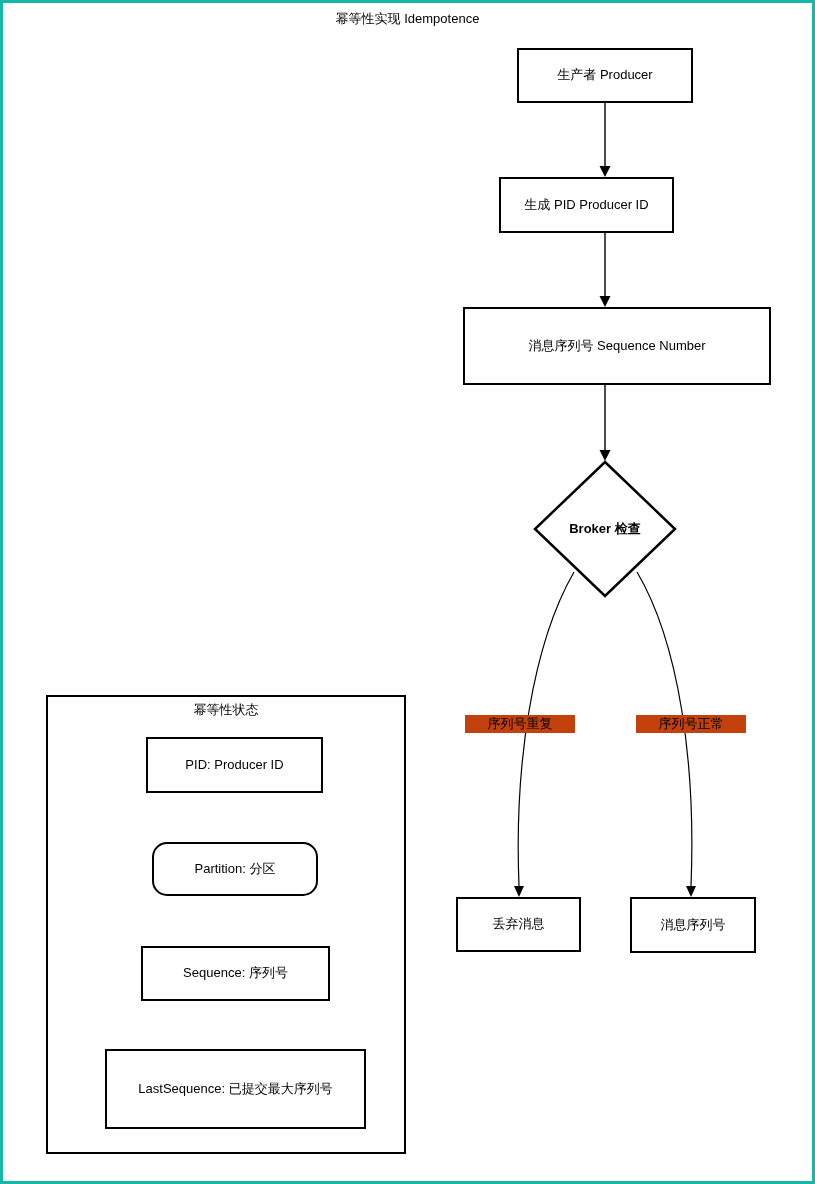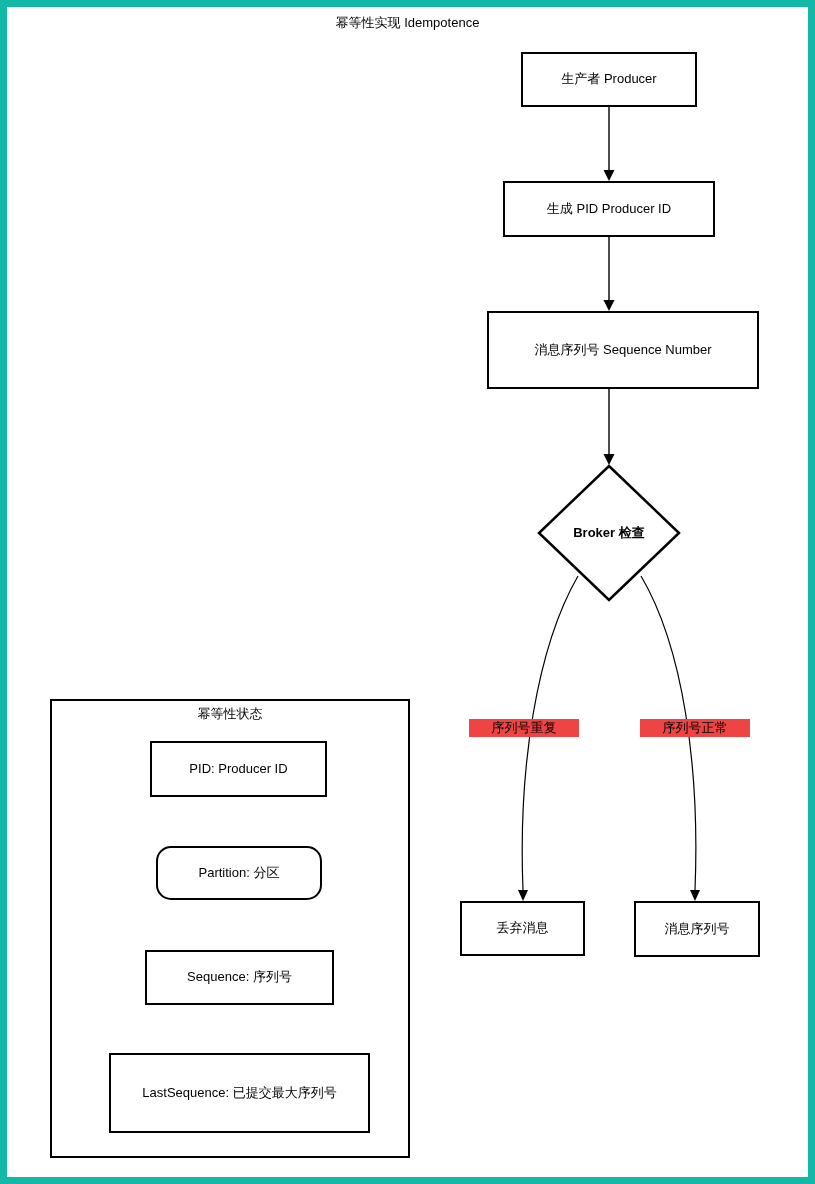--- a/index.html
+++ b/index.html
@@ -1,21 +1,21 @@
 <!DOCTYPE html>
 <html><head>
 <meta charset="utf-8">
 <style>
   html, body { margin: 0; padding: 0; background: #ffffff; }
   .page {
     position: relative;
     width: 815px;
     height: 1184px;
     box-sizing: border-box;
-    border: 7px solid #14b8a6;
+    border: 3px solid #14b8a6;
     background: #ffffff;
     font-family: "Liberation Sans", "DejaVu Sans", sans-serif;
     color: #000000;
     overflow: hidden;
   }
   .diagram-title {
     position: absolute;
     top: 7px;
     left: 0;
     width: 100%;
@@ -59,21 +59,21 @@
     align-items: center;
     justify-content: center;
     font-size: 13px;
     font-weight: bold;
   }
   .edge-label {
     position: absolute;
     width: 110px;
     text-align: center;
     font-size: 13px;
-    background: #ef4444;
+    background: #c2410c;
   }
   .edge-label-left { left: 462px; top: 712px; }
   .edge-label-right { left: 633px; top: 712px; }
   svg.wires {
     position: absolute;
     left: 0; top: 0;
     width: 815px; height: 1184px;
     pointer-events: none;
   }
 </style>
@@ -109,23 +109,23 @@
     <g>
       <path d="M 634 569 C 676 640 693 760 688 883" fill="none" stroke="#000" stroke-width="1.2"></path>
       <polygon points="683,883 693,883 688,894" fill="#000"></polygon>
     </g>
   </svg>
 
   <div class="diagram-title">幂等性实现 Idempotence</div>
 
   <div class="node" style="left:514px; top:45px; width:176px; height:55px;">生产者 Producer</div>
 
-  <div class="node" style="left:496px; top:174px; width:212px; height:56px;">生成 PID Producer ID</div>
+  <div class="node" style="left:496px; top:174px; width:175px; height:56px;">生成 PID Producer ID</div>
 
-  <div class="node" style="left:480px; top:304px; width:272px; height:78px;">消息序列号 Sequence Number</div>
+  <div class="node" style="left:460px; top:304px; width:308px; height:78px;">消息序列号 Sequence Number</div>
 
   <div class="diamond-label">Broker 检查</div>
 
   <div class="edge-label edge-label-left">序列号重复</div>
 
   <div class="edge-label edge-label-right">序列号正常</div>
 
   <div class="node" style="left:453px; top:894px; width:125px; height:55px;">丢弃消息</div>
 
   <div class="node" style="left:627px; top:894px; width:126px; height:56px;">消息序列号</div>

